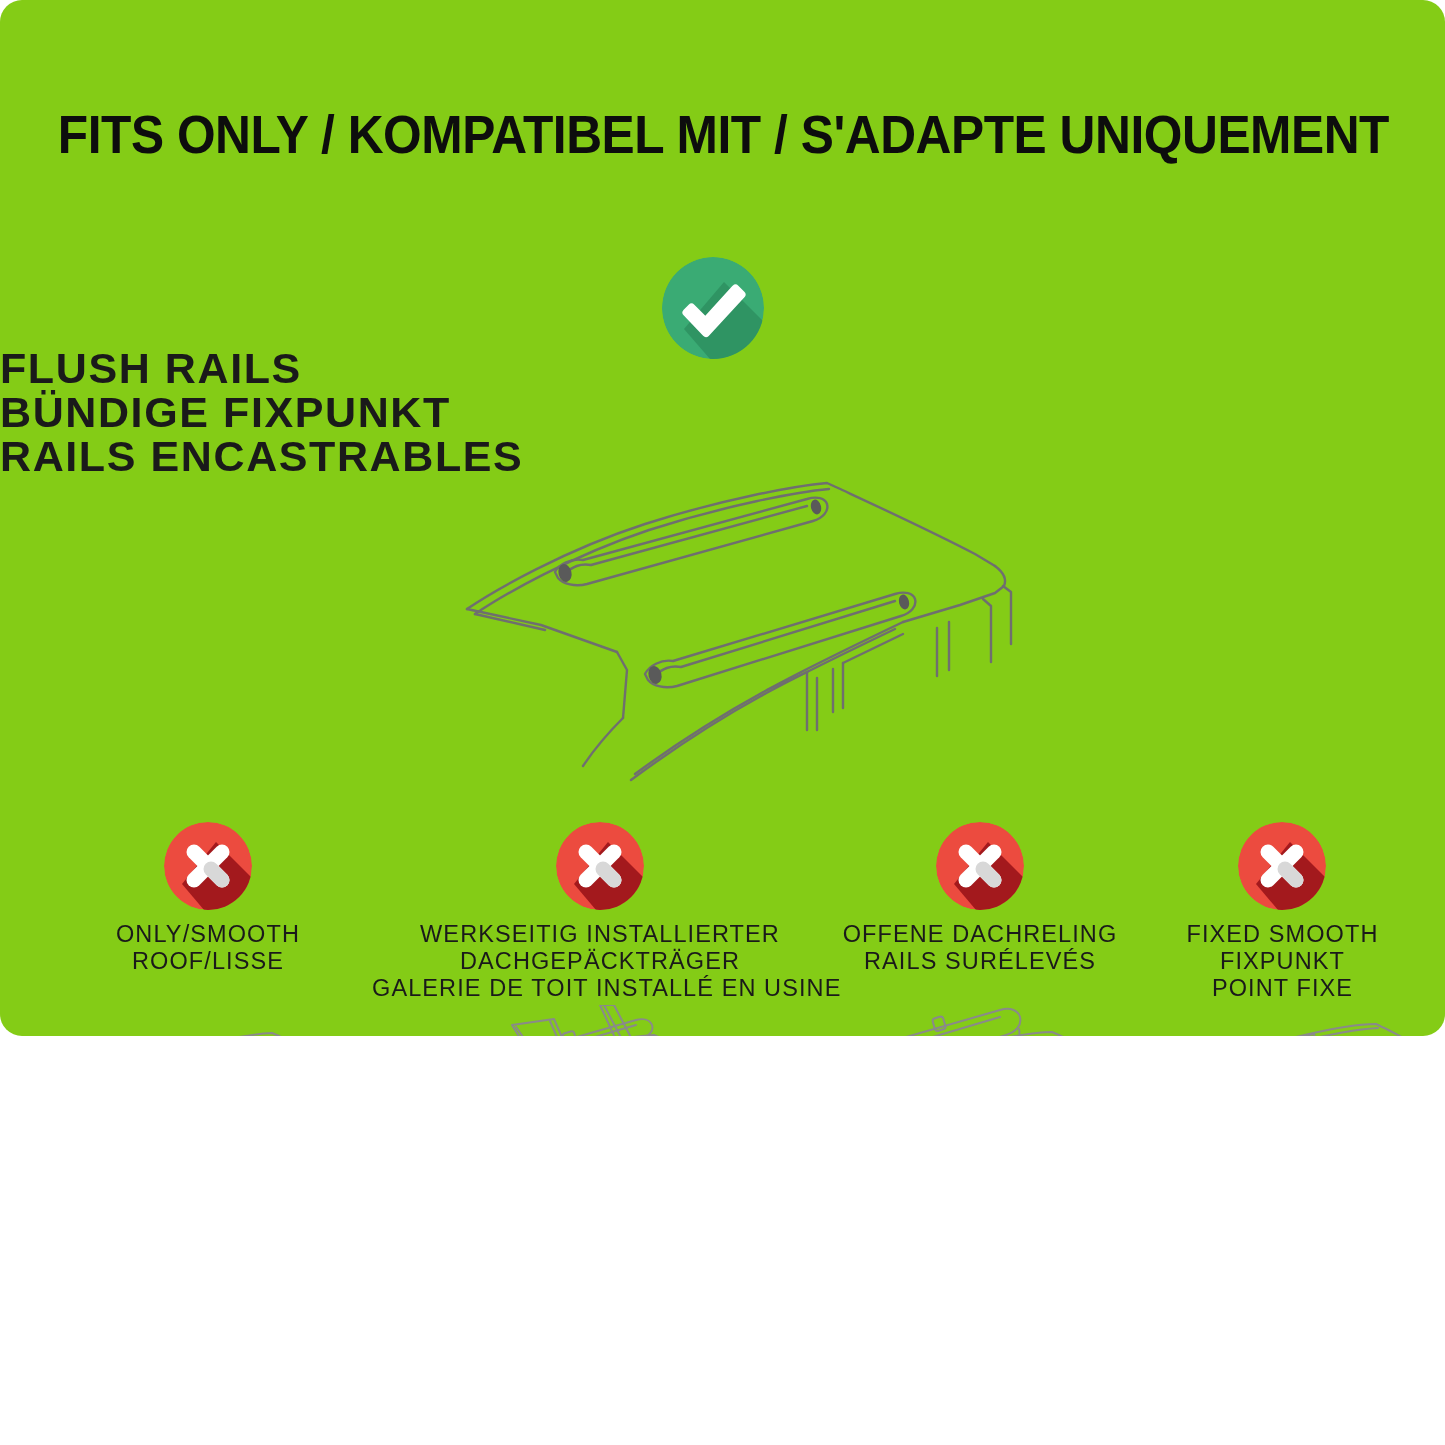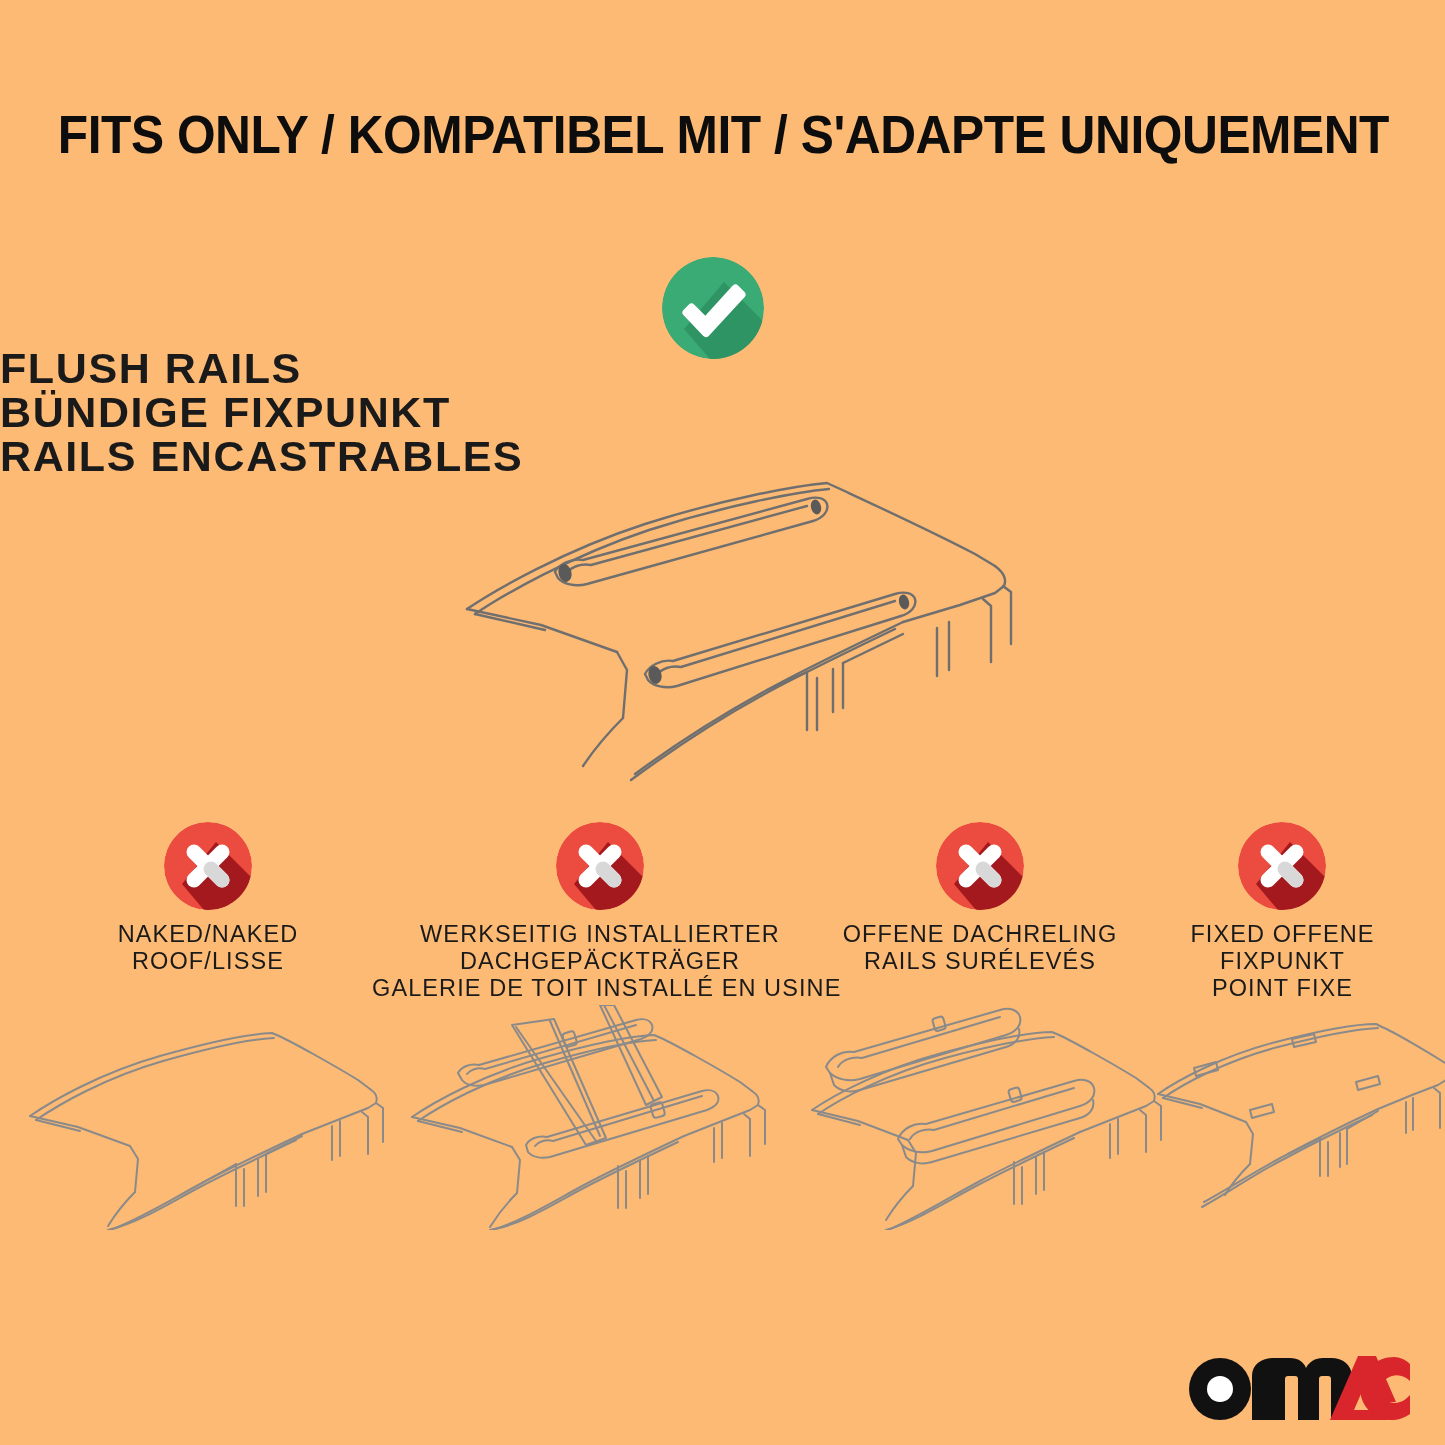--- a/index.html
+++ b/index.html
@@ -6,23 +6,24 @@
     margin: 0;
     padding: 0;
     background: #ffffff;
   }
   body {
     font-family: "Liberation Sans", sans-serif;
   }
   #page {
     position: relative;
     width: 1445px;
-    height: 1445px;
-    background: #fdba74;
+    height: 1036px;
+    background: #84cc16;
     overflow: hidden;
+    border-radius: 22px;
   }
 
   
   .title {
     position: absolute;
     left: 0;
     top: 103px;
     width: 1445px;
     text-align: center;
     font-family: "Liberation Sans", sans-serif;
@@ -185,21 +186,21 @@
         <circle cx="44" cy="44" r="44" fill="#ec4b3f"></circle>
         <path d="M52 20 L88 56 L88 88 L40 88 L18 62 Z" fill="#a3191d"></path>
         <g stroke="#ffffff" stroke-width="15" stroke-linecap="round">
           <line x1="30" y1="30" x2="58" y2="58"></line>
           <line x1="58" y1="30" x2="30" y2="58"></line>
         </g>
         <line x1="47" y1="47" x2="58" y2="58" stroke="#d8d8d8" stroke-width="15" stroke-linecap="round"></line>
       </svg>
     </div>
     <div class="bad-caption" style="left:0px; width:416px;">
-      <div>NAKED/NAKED</div>
+      <div>ONLY/SMOOTH</div>
       <div>ROOF/LISSE</div>
     </div>
   </div>
 
   <div class="bad-illus" style="left:20px; top:1020px; width:380px; height:210px;">
     <svg width="380" height="210" viewBox="0 0 380 210">
       <g fill="none" stroke="#8a8a8a" stroke-width="2" stroke-linecap="round" stroke-linejoin="round">
         <path d="M10 96 C32 81 80 53 140 36 C196 20 230 14 252 13 L259 16
                  C272 22 312 44 338 60 L350 69"></path>
         <path d="M16 100 C38 85 84 58 143 41 C199 25 232 19 254 18"></path>
@@ -342,21 +343,21 @@
         <circle cx="44" cy="44" r="44" fill="#ec4b3f"></circle>
         <path d="M52 20 L88 56 L88 88 L40 88 L18 62 Z" fill="#a3191d"></path>
         <g stroke="#ffffff" stroke-width="15" stroke-linecap="round">
           <line x1="30" y1="30" x2="58" y2="58"></line>
           <line x1="58" y1="30" x2="30" y2="58"></line>
         </g>
         <line x1="47" y1="47" x2="58" y2="58" stroke="#d8d8d8" stroke-width="15" stroke-linecap="round"></line>
       </svg>
     </div>
     <div class="bad-caption" style="left:0px; width:325px;">
-      <div>FIXED OFFENE</div>
+      <div>FIXED SMOOTH</div>
       <div>FIXPUNKT</div>
       <div>POINT FIXE</div>
     </div>
   </div>
 
   <div class="bad-illus" style="left:1150px; top:1012px; width:300px; height:218px;">
     <svg width="300" height="218" viewBox="0 0 300 218">
       <g fill="none" stroke="#8a8a8a" stroke-width="2" stroke-linecap="round" stroke-linejoin="round">
         <path d="M8 82 C28 68 72 44 126 30 C176 17 206 12 226 12 L232 15
                  C244 20 278 40 300 54"></path>

